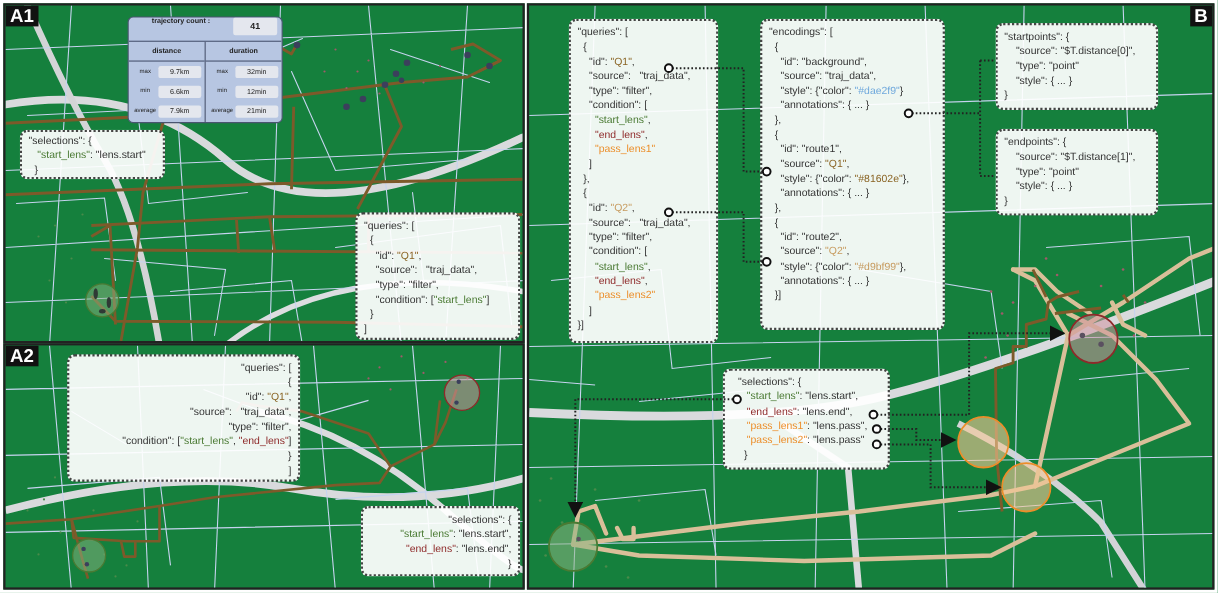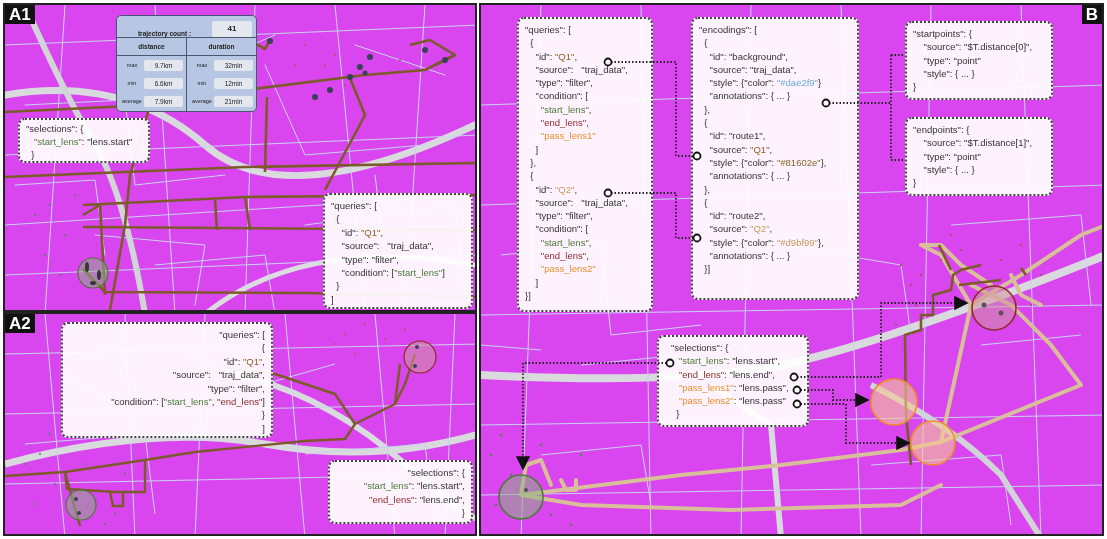--- a/index.html
+++ b/index.html
@@ -1,23 +1,23 @@
 <!DOCTYPE html>
 <html><head>
 <meta charset="utf-8">
 <style>
   * { box-sizing: border-box; margin: 0; padding: 0; }
   body { width: 1107px; height: 539px; background: #fff; position: relative; overflow: hidden; font-family: "Liberation Sans", sans-serif; }
-  .panel { position: absolute; border: 2px solid #222; background: #d946ef; overflow: hidden; }
+  .panel { position: absolute; border: 2px solid #222; background: #15803d; overflow: hidden; }
   .panel svg.map { position: absolute; left: 0; top: 0; }
   .plabel { position: absolute; background: #111; color: #fff; font-weight: bold; font-size: 17px; padding: 0 4px; line-height: 19px; font-family: "Liberation Sans", sans-serif; z-index: 5; }
   .codebox { position: absolute; background: rgba(255,255,255,0.93); border: 2px dotted #444; border-radius: 7px; font-size: 9.5px; line-height: 14.2px; color: #333; padding: 4px 6px; white-space: pre; z-index: 4; font-family: "Liberation Sans", sans-serif; }
   .g { color: #4a7a33; } .r { color: #8e2a2a; } .o { color: #ec8e2a; } .br { color: #8a6424; } .bl { color: #6fa8dc; } .tan { color: #c79b5f; }
   .stats { position: absolute; left: 111px; top: 10px; width: 141px; height: 97px; background: #b7c6e2; border: 1.5px solid #4a5570; border-radius: 5px; font-size: 6.5px; color: #222; z-index: 5; overflow: hidden; }
-  .stats .row1 { display: flex; height: 22px; border-bottom: 1px solid #4a5570; align-items: flex-end; }
+  .stats .row1 { display: flex; height: 22px; border-bottom: 1px solid #4a5570; align-items: flex-start; }
   .stats .row1 .lbl { flex: 1; text-align: center; font-weight: bold; font-size: 6.5px; }
   .stats .row1 .val { width: 40px; height: 16px; margin-right: 4px; background: #e4e7ee; border-radius: 2px; text-align: center; line-height: 16px; font-size: 8px; font-weight: bold; }
   .stats .cols { display: flex; height: 73px; }
   .stats .col { flex: 1; }
   .stats .col + .col { border-left: 1px solid #4a5570; }
   .stats .head { height: 18px; line-height: 18px; text-align: center; border-bottom: 1px solid #4a5570; font-weight: bold; }
   .stats .srow { display: flex; align-items: center; height: 18px; padding: 0 3px; }
   .stats .srow .k { width: 24px; text-align: center; font-size: 5.5px; }
   .stats .srow .v { flex: 1; background: #e4e7ee; border-radius: 2px; height: 11px; line-height: 11px; text-align: center; font-size: 6.5px; }
   svg.overlay { position: absolute; left: 0; top: 0; z-index: 6; pointer-events: none; }

